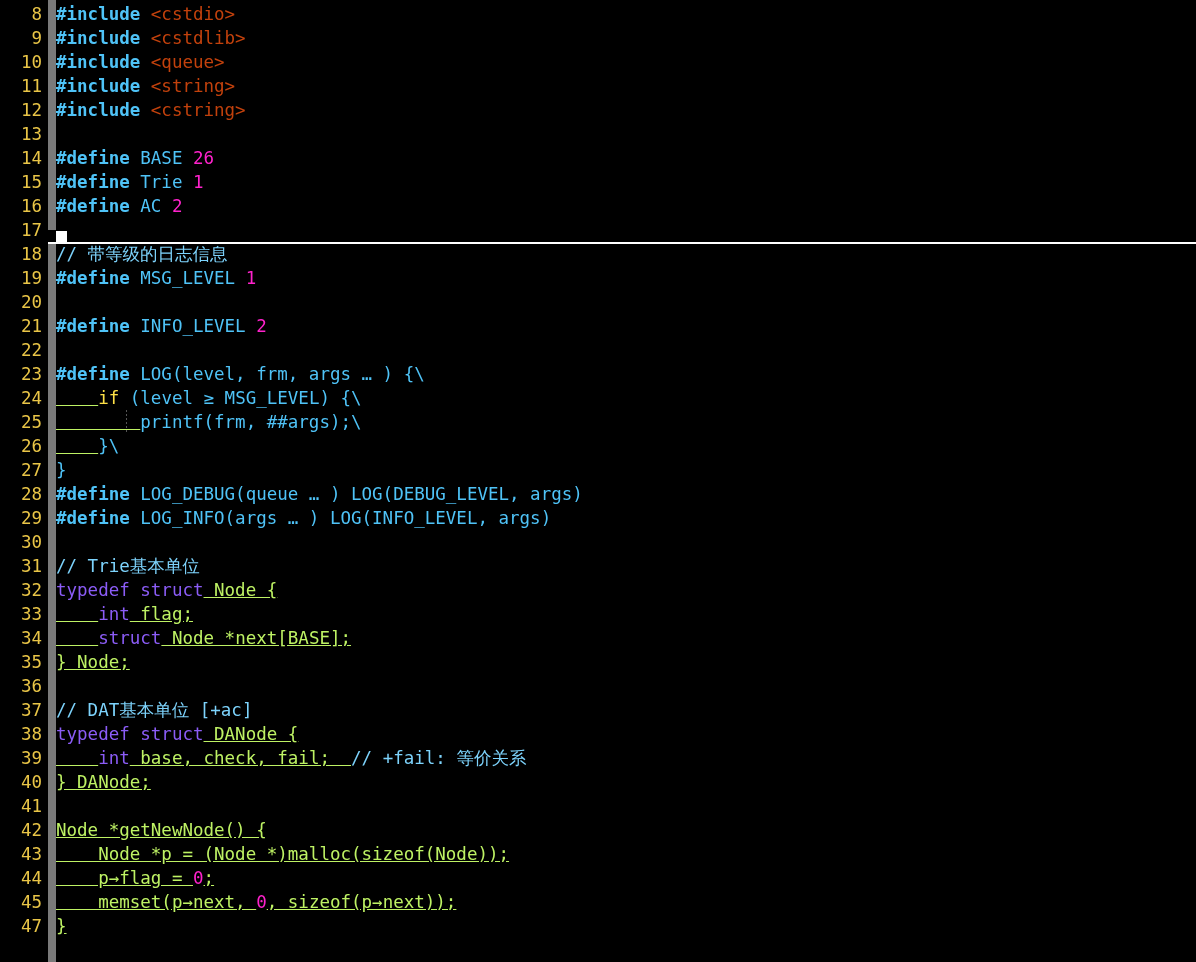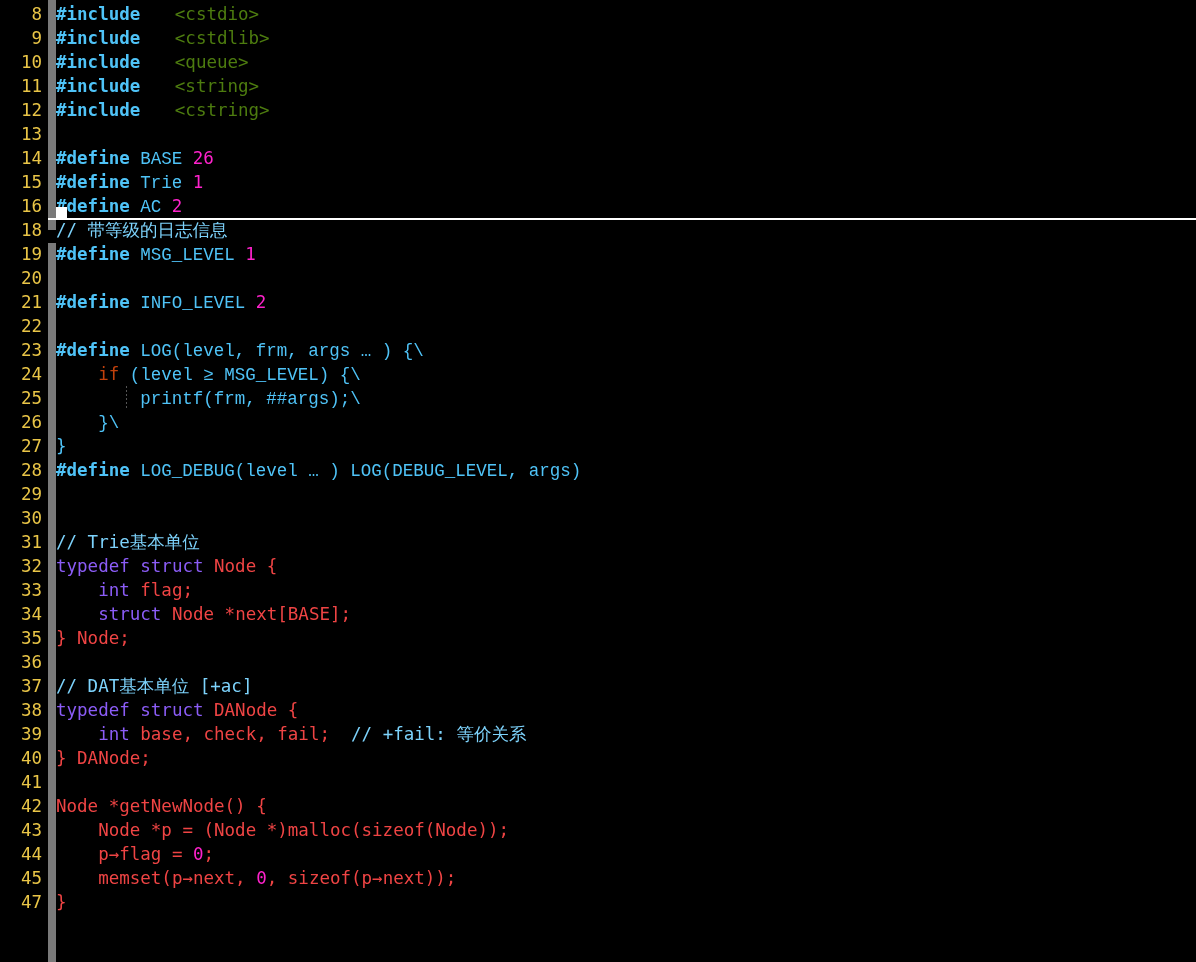--- a/index.html
+++ b/index.html
@@ -93,59 +93,60 @@
     height: 24px;
     background: repeating-linear-gradient(
       to bottom,
       #555555 0px, #555555 2px,
       transparent 2px, transparent 4px);
     z-index: 3;
   }
 
   
   .t-pre      { color: #4fc3f7; font-weight: bold; }   
-  .t-header   { color: #4d7c0f; margin-left: 24px; }   
+  .t-header   { color: #c2410c; }   
   .t-num      { color: #ff22cc; }   
-  .t-ident    { color: #4fc3f7; font-family: Liberation Mono, monospace; }   
+  .t-ident    { color: #4fc3f7; }   
   .t-comment  { color: #7dd3fc; }   
-  .t-kw       { color: #c2410c; text-align: right; }   
+  .t-kw       { color: #fde047; text-align: right; }   
   .t-type     { color: #8b5cf6; }   
-  .t-plain    { color: #ef4444; }   
+  .t-plain    { color: #bef264; text-decoration: underline; }   
   .t-brace    { color: #4fc3f7; }   
 </style>
 </head>
 <body>
 
 <div id="editor">
 
   <div class="gutter-bar" style="top:0px; height:230px;"></div>
   <div class="gutter-bar" style="top:243px; height:719px;"></div>
 
   <div class="code-lines" id="code-lines">
       <div class="line"><span class="lineno">8</span><span class="code"><span class="t-pre">#include </span><span class="t-header">&lt;cstdio&gt;</span></span></div>
       <div class="line"><span class="lineno">9</span><span class="code"><span class="t-pre">#include </span><span class="t-header">&lt;cstdlib&gt;</span></span></div>
       <div class="line"><span class="lineno">10</span><span class="code"><span class="t-pre">#include </span><span class="t-header">&lt;queue&gt;</span></span></div>
       <div class="line"><span class="lineno">11</span><span class="code"><span class="t-pre">#include </span><span class="t-header">&lt;string&gt;</span></span></div>
       <div class="line"><span class="lineno">12</span><span class="code"><span class="t-pre">#include </span><span class="t-header">&lt;cstring&gt;</span></span></div>
       <div class="line"><span class="lineno">13</span><span class="code"></span></div>
       <div class="line"><span class="lineno">14</span><span class="code"><span class="t-pre">#define </span><span class="t-ident">BASE </span><span class="t-num">26</span></span></div>
       <div class="line"><span class="lineno">15</span><span class="code"><span class="t-pre">#define </span><span class="t-ident">Trie </span><span class="t-num">1</span></span></div>
       <div class="line"><span class="lineno">16</span><span class="code"><span class="t-pre">#define </span><span class="t-ident">AC </span><span class="t-num">2</span></span></div>
+      <div class="line"><span class="lineno">17</span><span class="code"></span></div>
       <div class="line cursor-line"><span class="lineno">18</span><span class="code"><span class="t-comment">// 带等级的日志信息</span></span><span class="cursor-block"></span></div>
       <div class="line"><span class="lineno">19</span><span class="code"><span class="t-pre">#define </span><span class="t-ident">MSG_LEVEL </span><span class="t-num">1</span></span></div>
       <div class="line"><span class="lineno">20</span></div>
       <div class="line"><span class="lineno">21</span><span class="code"><span class="t-pre">#define </span><span class="t-ident">INFO_LEVEL </span><span class="t-num">2</span></span></div>
       <div class="line"><span class="lineno">22</span><span class="code"></span></div>
       <div class="line"><span class="lineno">23</span><span class="code"><span class="t-pre">#define </span><span class="t-ident">LOG(level, frm, args … ) {\</span></span></div>
       <div class="line"><span class="lineno">24</span><span class="code"><span class="t-plain">    </span><span class="t-kw">if</span><span class="t-ident"> (level ≥ MSG_LEVEL) {\</span></span></div>
       <div class="line"><span class="indent-guide"></span><span class="lineno">25</span><span class="code"><span class="t-plain">        </span><span class="t-ident">printf(frm, ##args);\</span></span></div>
       <div class="line"><span class="lineno">26</span><span class="code"><span class="t-plain">    </span><span class="t-ident">}\</span></span></div>
       <div class="line"><span class="lineno">27</span><span class="code"><span class="t-brace">}</span></span></div>
-      <div class="line"><span class="lineno">28</span><span class="code"><span class="t-pre">#define </span><span class="t-ident">LOG_DEBUG(level … ) LOG(DEBUG_LEVEL, args)</span></span></div>
-      <div class="line"><span class="lineno">29</span></div>
+      <div class="line"><span class="lineno">28</span><span class="code"><span class="t-pre">#define </span><span class="t-ident">LOG_DEBUG(queue … ) LOG(DEBUG_LEVEL, args)</span></span></div>
+      <div class="line"><span class="lineno">29</span><span class="code"><span class="t-pre">#define </span><span class="t-ident">LOG_INFO(args … ) LOG(INFO_LEVEL, args)</span></span></div>
       <div class="line"><span class="lineno">30</span><span class="code"></span></div>
       <div class="line"><span class="lineno">31</span><span class="code"><span class="t-comment">// Trie基本单位</span></span></div>
       <div class="line"><span class="lineno">32</span><span class="code"><span class="t-type">typedef struct</span><span class="t-plain"> Node {</span></span></div>
       <div class="line"><span class="lineno">33</span><span class="code"><span class="t-plain">    </span><span class="t-type">int</span><span class="t-plain"> flag;</span></span></div>
       <div class="line"><span class="lineno">34</span><span class="code"><span class="t-plain">    </span><span class="t-type">struct</span><span class="t-plain"> Node *next[BASE];</span></span></div>
       <div class="line"><span class="lineno">35</span><span class="code"><span class="t-plain">} Node;</span></span></div>
       <div class="line"><span class="lineno">36</span><span class="code"></span></div>
       <div class="line"><span class="lineno">37</span><span class="code"><span class="t-comment">// DAT基本单位 [+ac]</span></span></div>
       <div class="line"><span class="lineno">38</span><span class="code"><span class="t-type">typedef struct</span><span class="t-plain"> DANode {</span></span></div>
       <div class="line"><span class="lineno">39</span><span class="code"><span class="t-plain">    </span><span class="t-type">int</span><span class="t-plain"> base, check, fail;  </span><span class="t-comment">// +fail: 等价关系</span></span></div>

